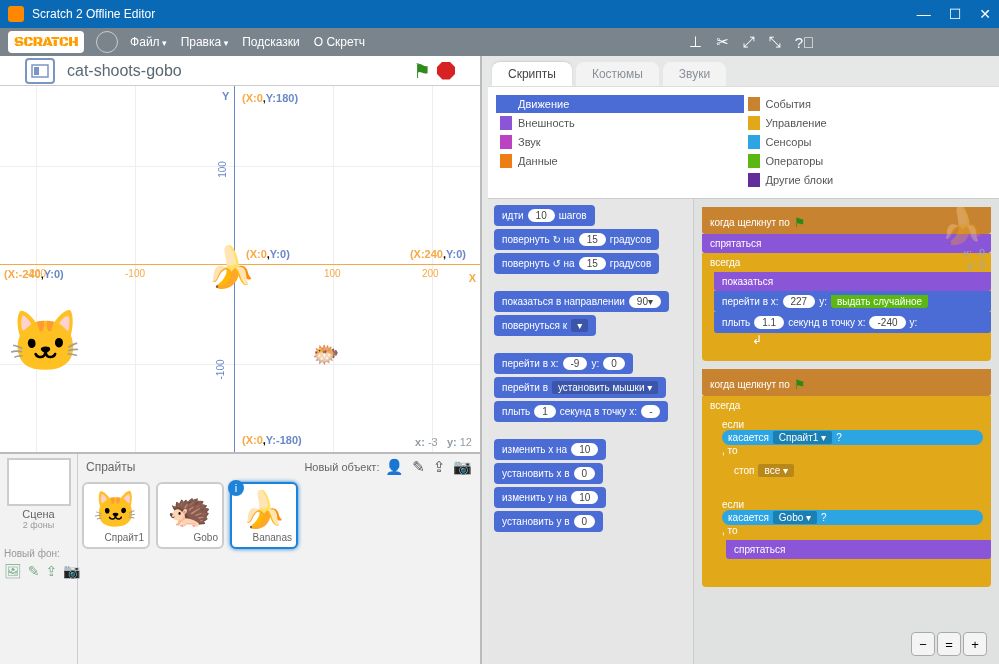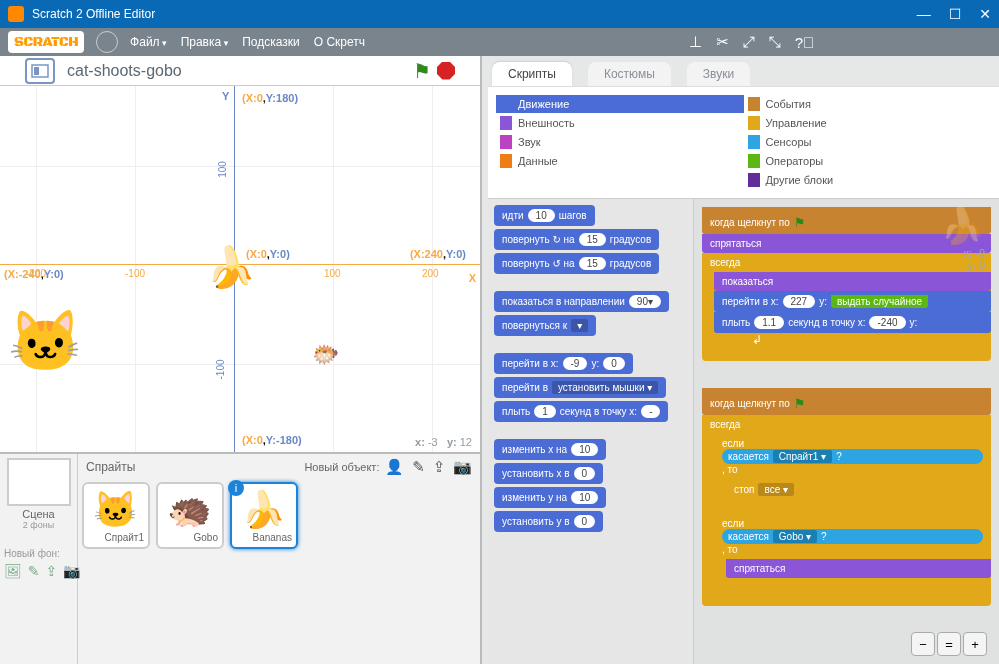--- a/index.html
+++ b/index.html
@@ -55,21 +55,21 @@
 .sprite-area-head .new-obj { margin-left: auto; font-size: 11px; }
 .sprite-area-head .new-obj-icons { display: flex; gap: 8px; margin-left: 6px; font-size: 15px; color: #555; }
 .sprite-list { display: flex; gap: 6px; margin-top: 4px; }
 .sprite-item { background: #fff; border: 2px solid #ccc; border-radius: 6px; width: 68px; padding: 4px; text-align: center; }
 .sprite-item.selected { border-color: #1d83d9; box-shadow: 0 0 4px #1d83d9; position: relative; }
 .sprite-item .info-i { position: absolute; top: -4px; left: -4px; width: 16px; height: 16px; background: #1d83d9; color: #fff; border-radius: 50%; font-size: 11px; line-height: 16px; }
 .sprite-item .thumb { height: 44px; display: flex; align-items: center; justify-content: center; font-size: 36px; }
 .sprite-item .name { font-size: 10px; color: #666; text-align: right; }
 
 .right-pane { flex: 1; background: #e6e8e8; padding: 6px 0 0 6px; display: flex; flex-direction: column; }
-.tabs { display: flex; gap: 16px; padding-left: 4px; }
+.tabs { display: flex; gap: 4px; padding-left: 4px; }
 .tab { background: #f3f3f3; padding: 5px 16px; font-size: 12px; border-radius: 8px 8px 0 0; color: #8a9099; cursor: pointer; }
 .tab.active { background: #fff; color: #444; box-shadow: 0 -1px 2px rgba(0,0,0,0.1); }
 
 .categories-bg { background: #fff; border-top: 1px solid #ddd; }
 .categories { display: flex; padding: 8px; gap: 0; }
 .cat-col { flex: 1; }
 .cat-item { display: flex; align-items: center; font-size: 11px; padding: 2px 4px; margin-bottom: 1px; color: #555; cursor: pointer; }
 .cat-item .swatch { width: 12px; height: 14px; margin-right: 6px; }
 .cat-item.active { background: #4a6cd4; color: #fff; border-radius: 0; }
 
@@ -81,21 +81,21 @@
 .block.hat { border-radius: 14px 14px 4px 4px; padding-top: 8px; }
 .block.control { background: #e1a91a; }
 .block.events { background: #c88330; }
 .block.looks-b { background: #8a55d7; }
 .block.operators { background: #5cb712; }
 .block.sensing { background: #2ca5e2; }
 .block .pill { background: #fff; color: #444; border-radius: 10px; padding: 1px 8px; font-size: 10px; }
 .block .drop { background: #3b56a8; color: #fff; padding: 1px 6px; border-radius: 2px; }
 .block-group { margin-bottom: 14px; }
 
-.script-stack { background: transparent; margin-bottom: 27px; }
+.script-stack { background: transparent; margin-bottom: 8px; }
 .script-stack .block { display: flex; margin-bottom: 0; border-radius: 0 0 3px 3px; }
 .cblock-wrap { background: #e1a91a; border-radius: 4px; padding-bottom: 14px; }
 .cblock-head { background: #e1a91a; color: #fff; font-size: 10px; padding: 4px 8px; }
 .nest { margin-left: 12px; }
 
 .sprite-info { position: absolute; top: 6px; right: 14px; text-align: right; font-size: 11px; color: #a0a6ac; }
 .sprite-info .big-icon { font-size: 36px; opacity: 0.3; }
 
 .zoom-controls { position: absolute; bottom: 8px; right: 12px; display: flex; gap: 2px; }
 .zoom-controls button { width: 24px; height: 24px; border: 1px solid #aaa; background: #f4f4f4; border-radius: 4px; font-size: 13px; cursor: pointer; }

